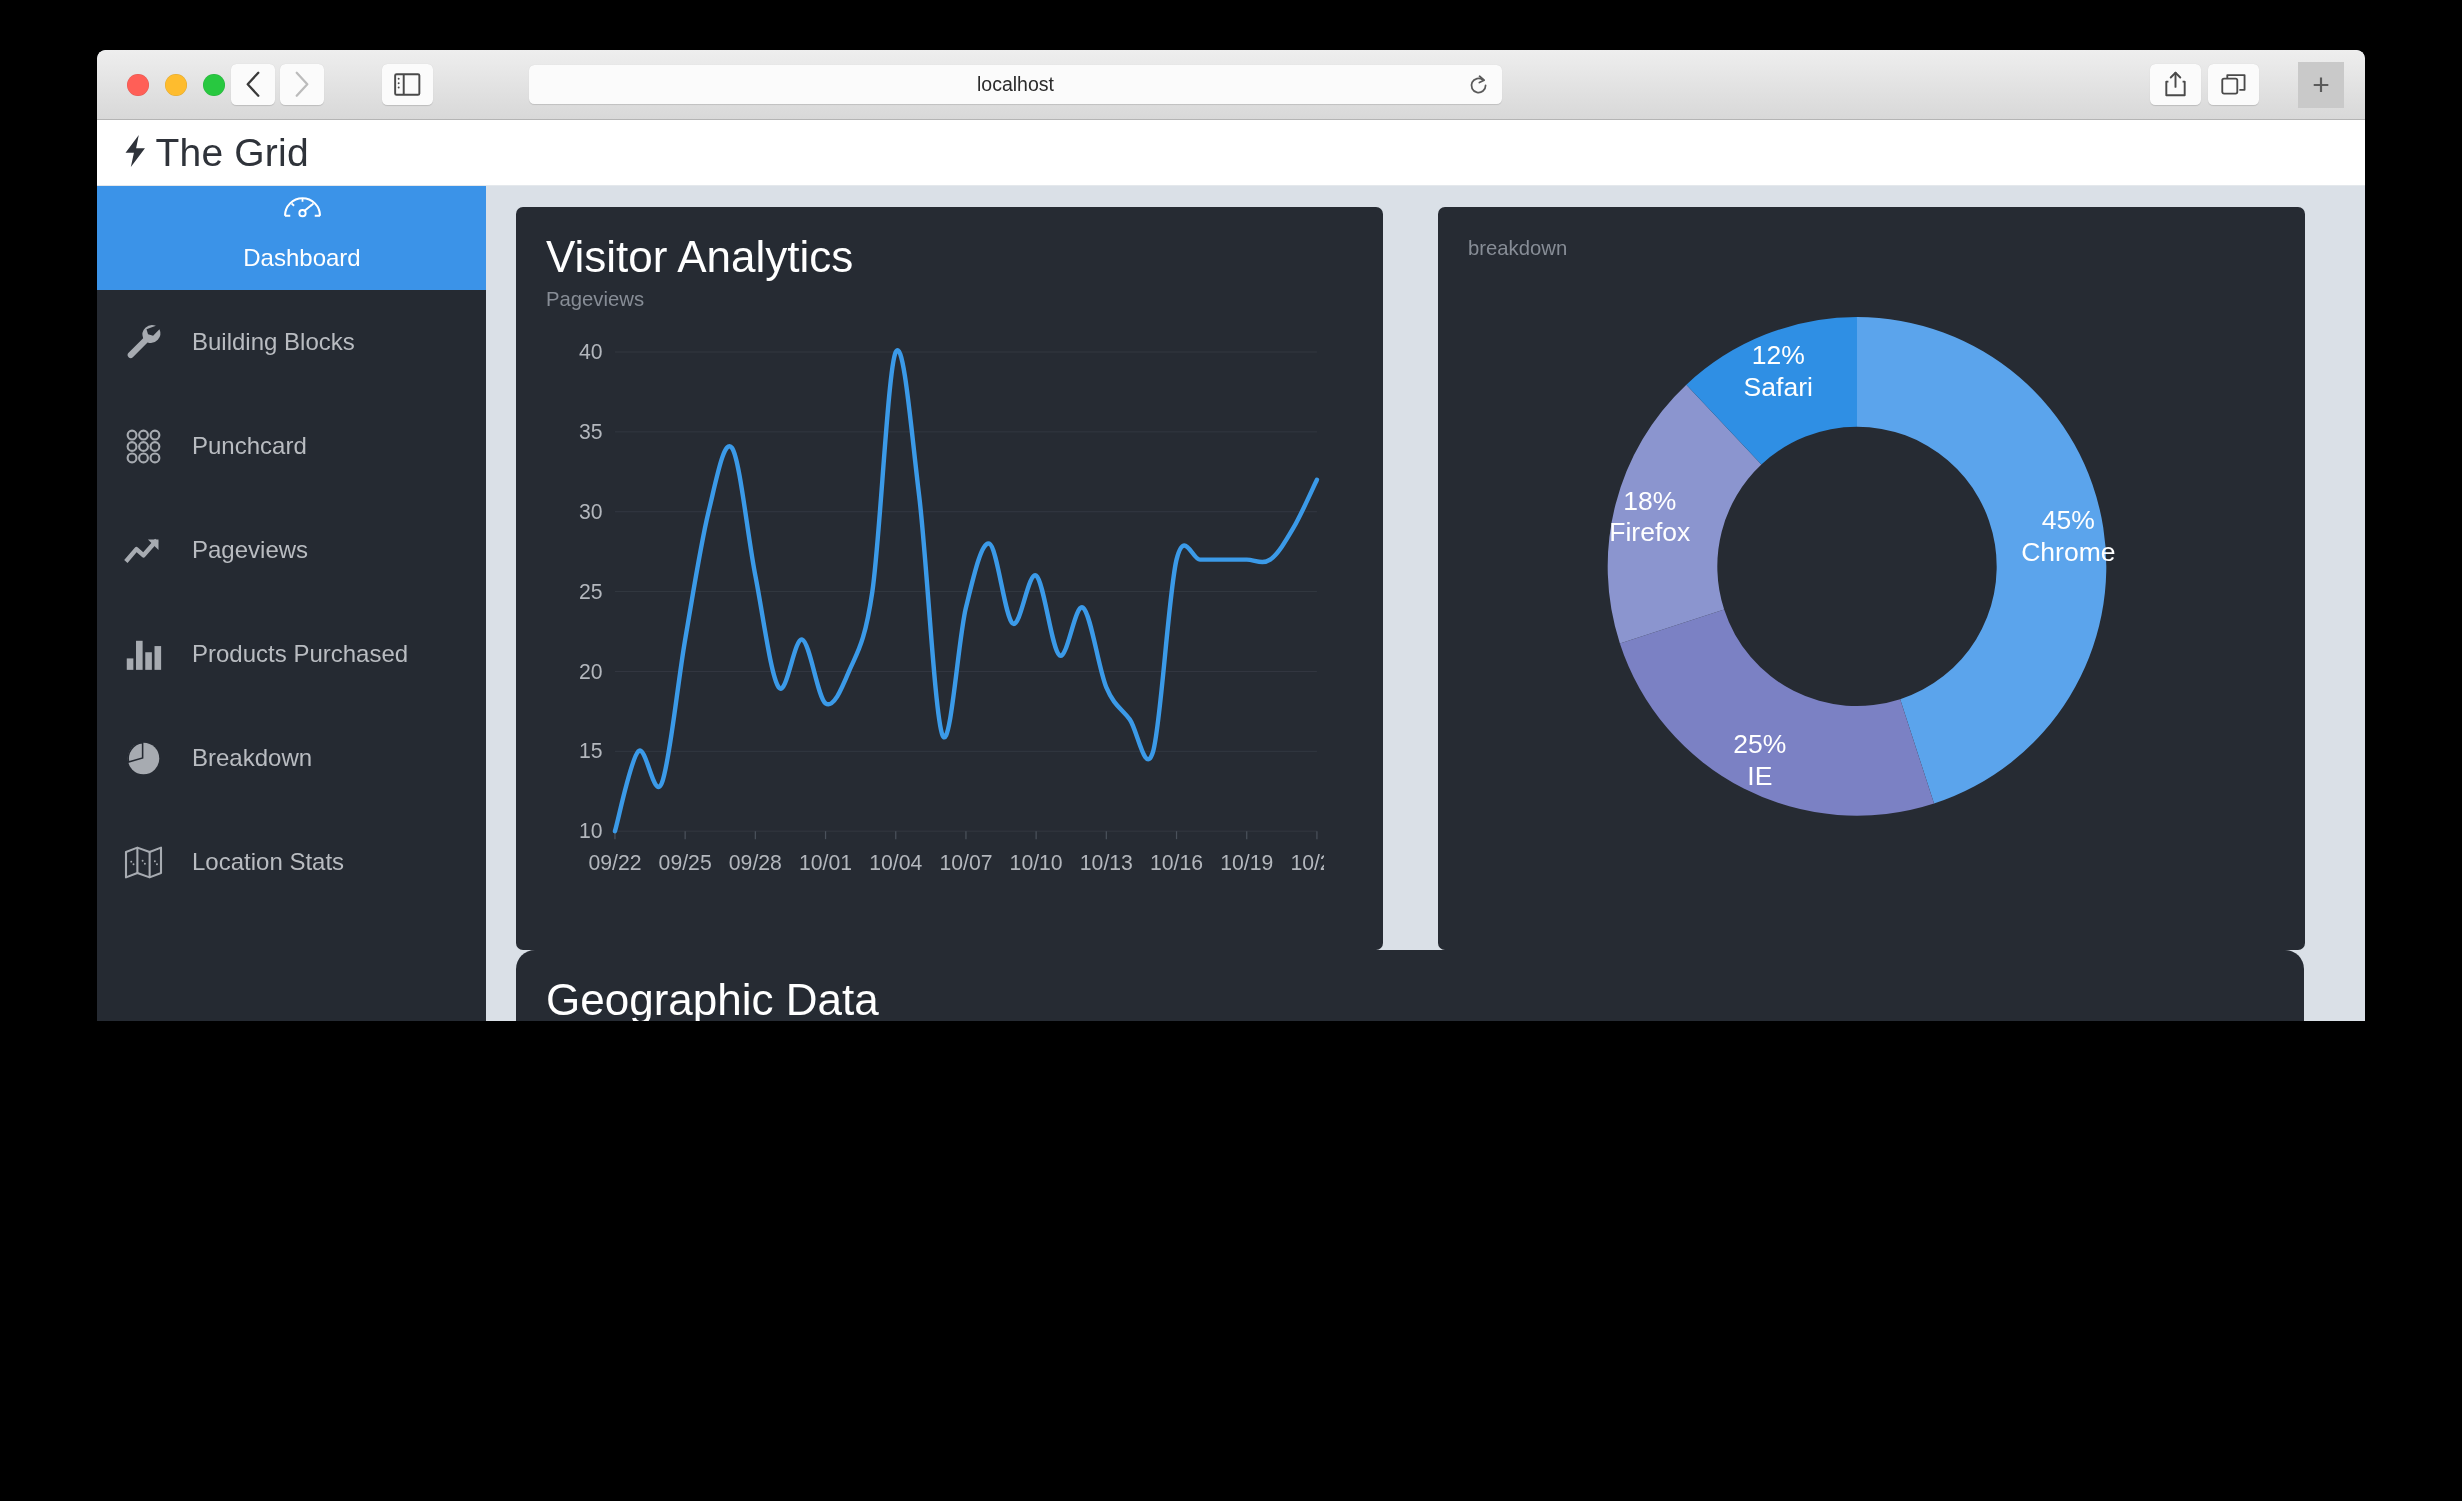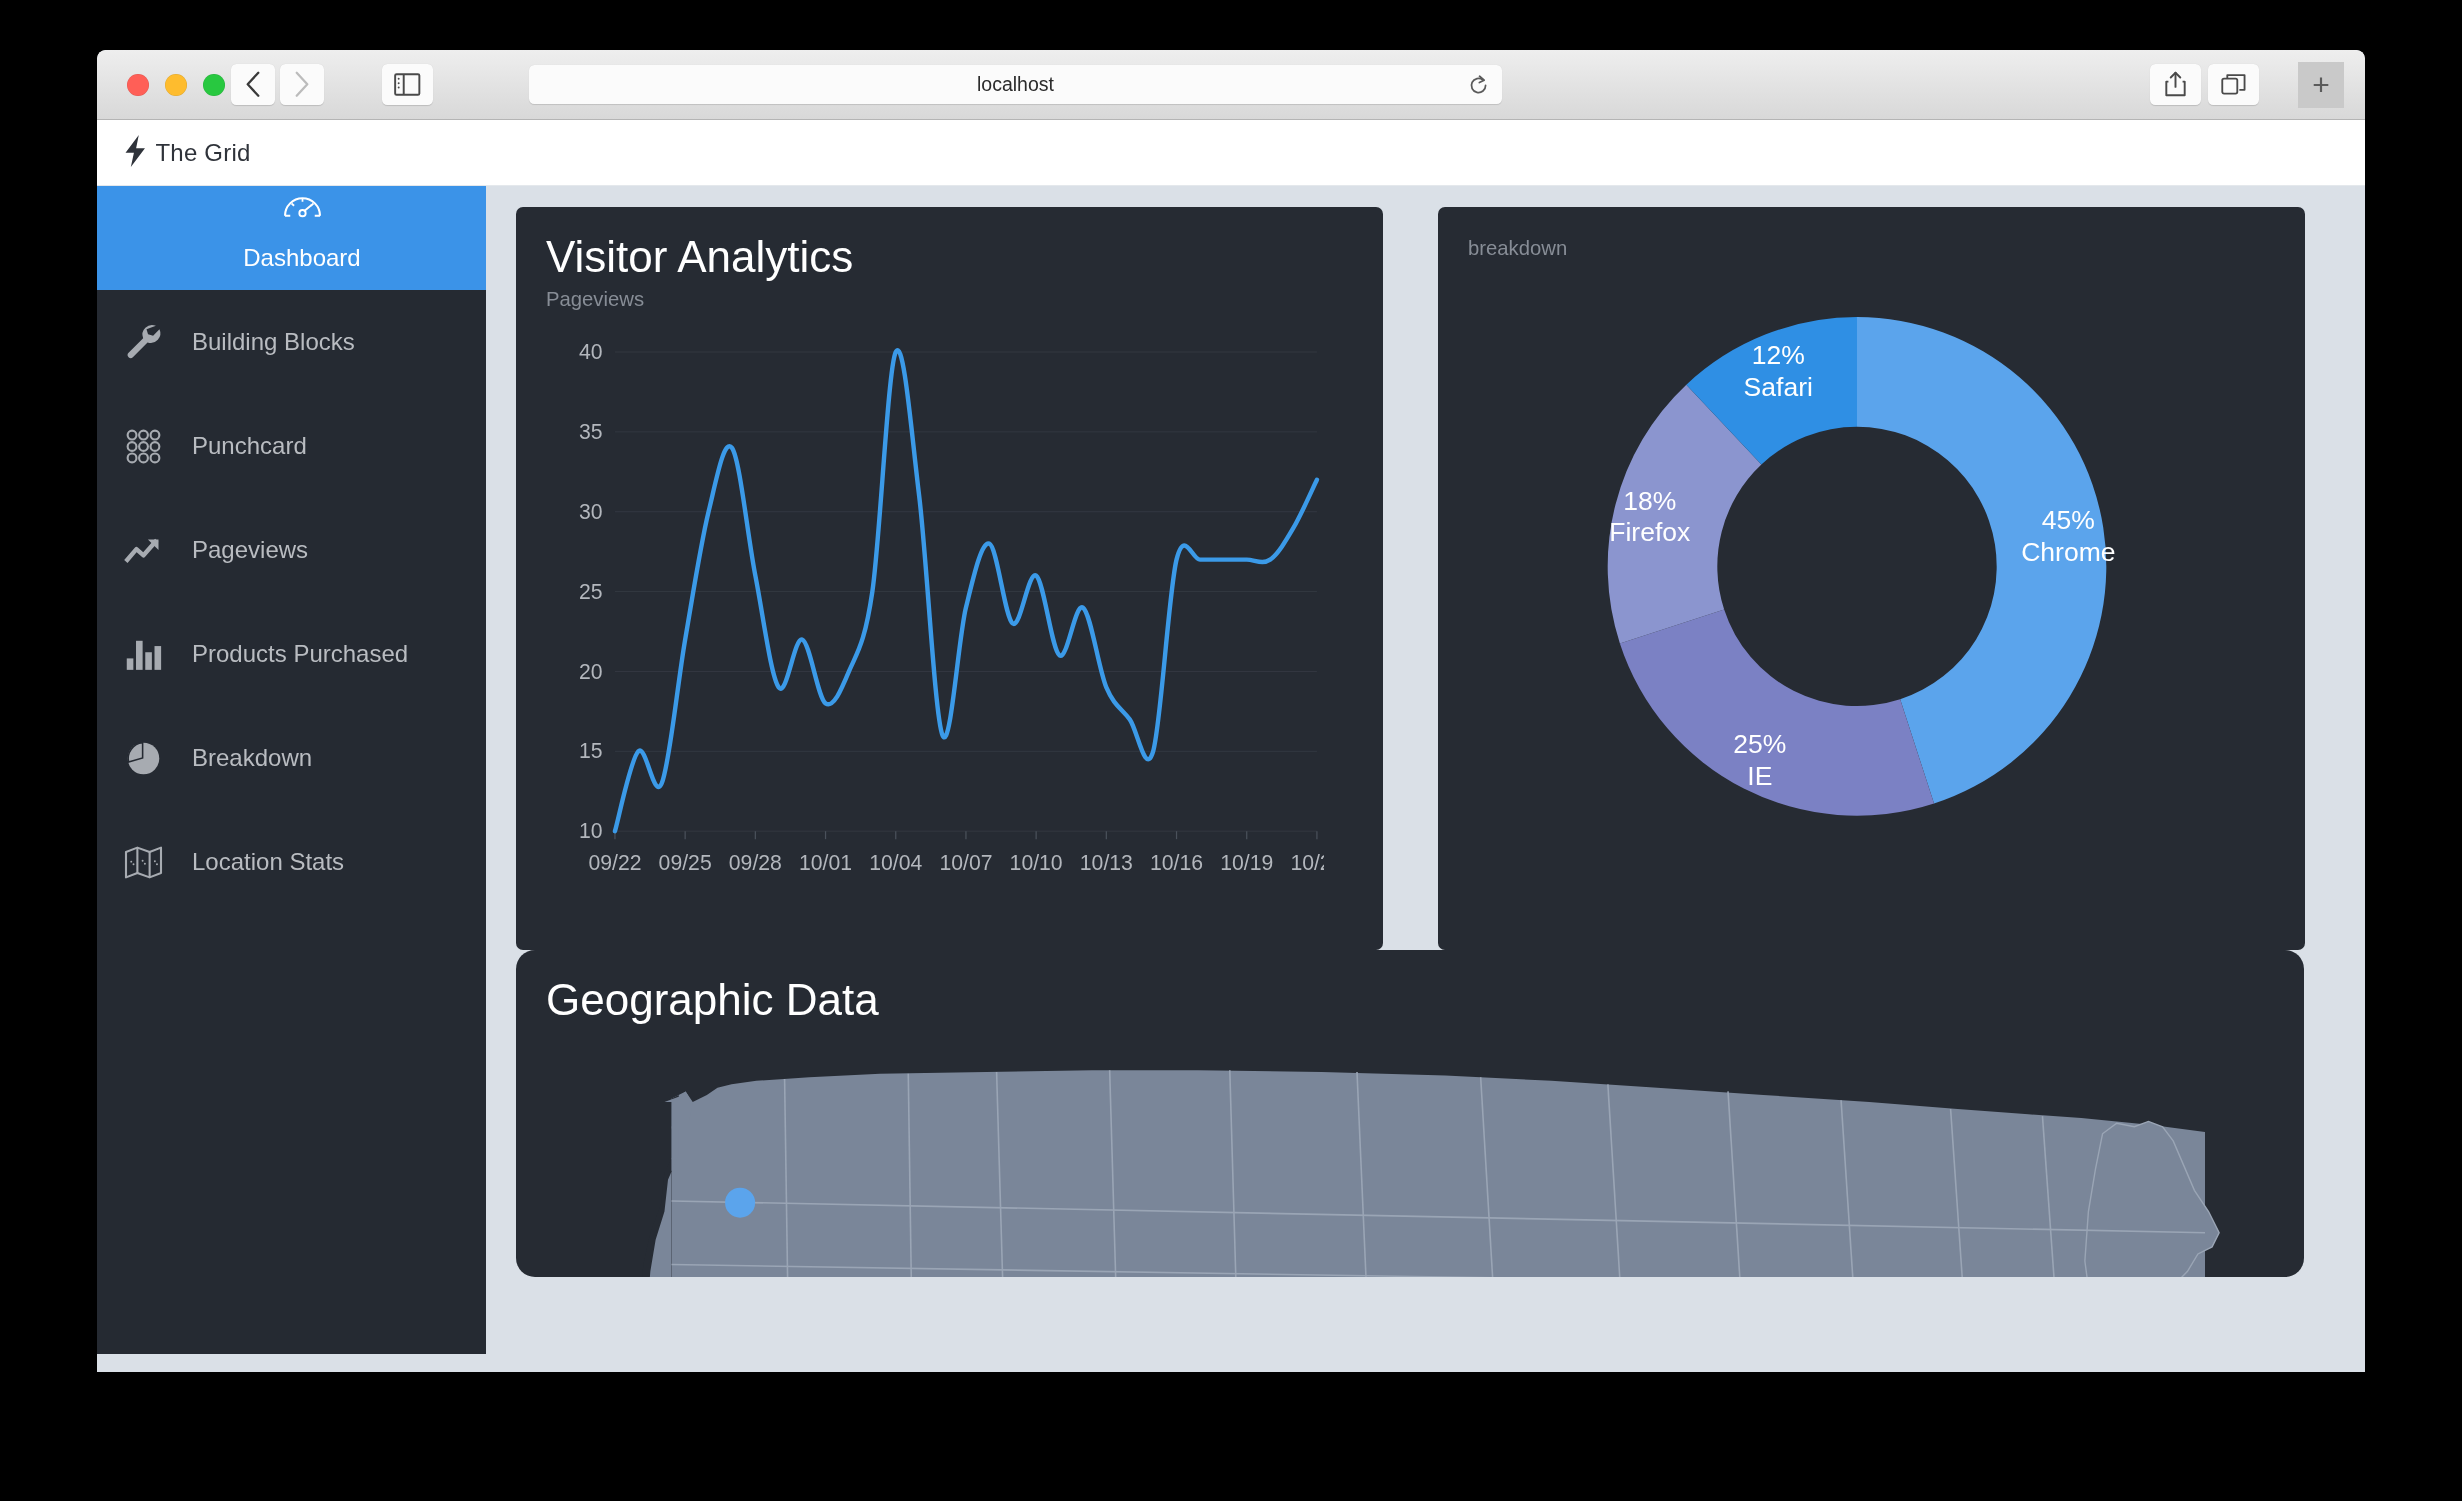--- a/index.html
+++ b/index.html
@@ -2,21 +2,21 @@
 <html style="font-size:14px"><head>
 <meta charset="utf-8">
 <style>
   html,body{margin:0;padding:0;}
   body{
     width:2462px;height:1502px;background:#000;
     font-family:"Liberation Sans",sans-serif;
     overflow:hidden;
   }
   .window{
-    position:absolute;left:97px;top:50px;width:2268px;height:1322px;
+    position:absolute;left:97px;top:50px;width:2268px;height:971px;
     background:#dae0e7;border-radius:8.8px 8.8px 0 0;overflow:hidden;
     box-shadow:0 5.3px 26.5px rgba(0,0,0,.55);
   }
   
   .titlebar{
     position:relative;height:69px;
     background:linear-gradient(#eeeeee,#d8d8d8);
     border-bottom:0.9px solid #b4b4b4;
   }
   .lights{position:absolute;left:30px;top:24px;display:flex;gap:16px;}
@@ -46,21 +46,21 @@
     background:#c9c9c9;display:flex;align-items:center;justify-content:center;
     color:#5b5b5b;font-size:30px;line-height:1;font-weight:300;
   }
   
   .appbar{
     height:65px;background:#ffffff;display:flex;align-items:center;
     padding-left:25px;border-bottom:0.9px solid #e4e8ec;
   }
   .brand{display:flex;align-items:center;gap:7px;}
   .brand .bolt{display:block;}
-  .brand .name{font-size:24px;color:#2f333a;letter-spacing:0.2px;}
+  .brand .name{font-size:39px;color:#2f333a;letter-spacing:0.2px;}
   
   .appbody{display:flex;height:1168px;}
   .sidebar{width:389px;background:#252a32;flex:none;padding-top:0;}
   .navitem{
     height:104px;display:flex;align-items:center;gap:23px;padding-left:21px;
     color:#b9bcc1;font-size:24px;box-sizing:border-box;
   }
   .navitem.active{background:#3b93e8;color:#ffffff;flex-direction:column;}
   .navicon{width:51px;display:flex;align-items:center;justify-content:center;flex:none;}
   .content{flex:1;padding:21px 30px 0 30px;box-sizing:border-box;}

